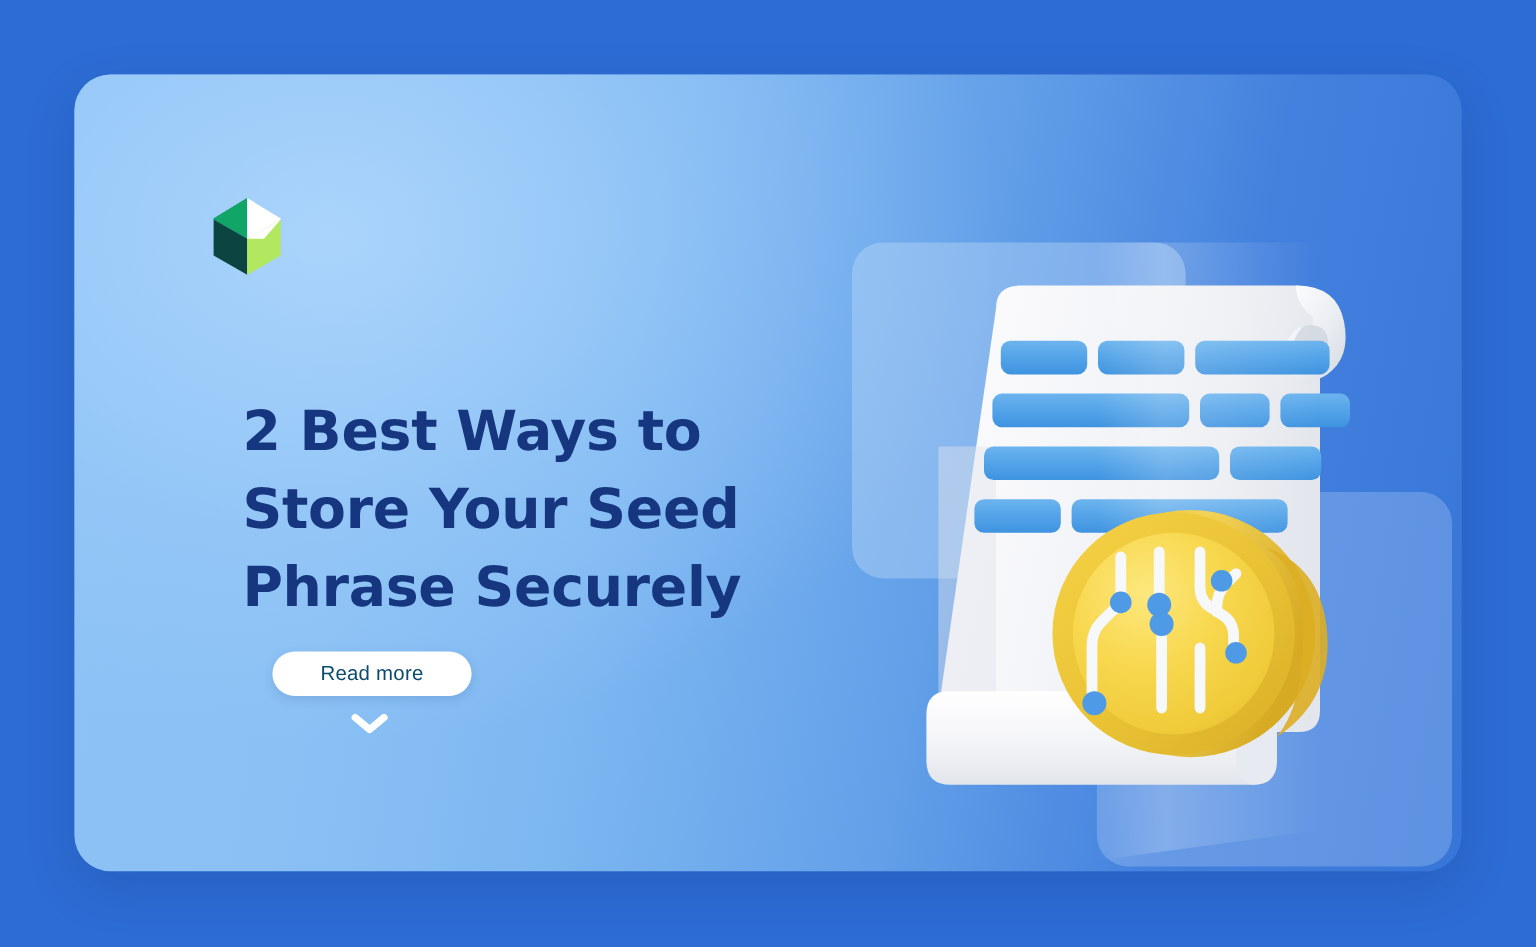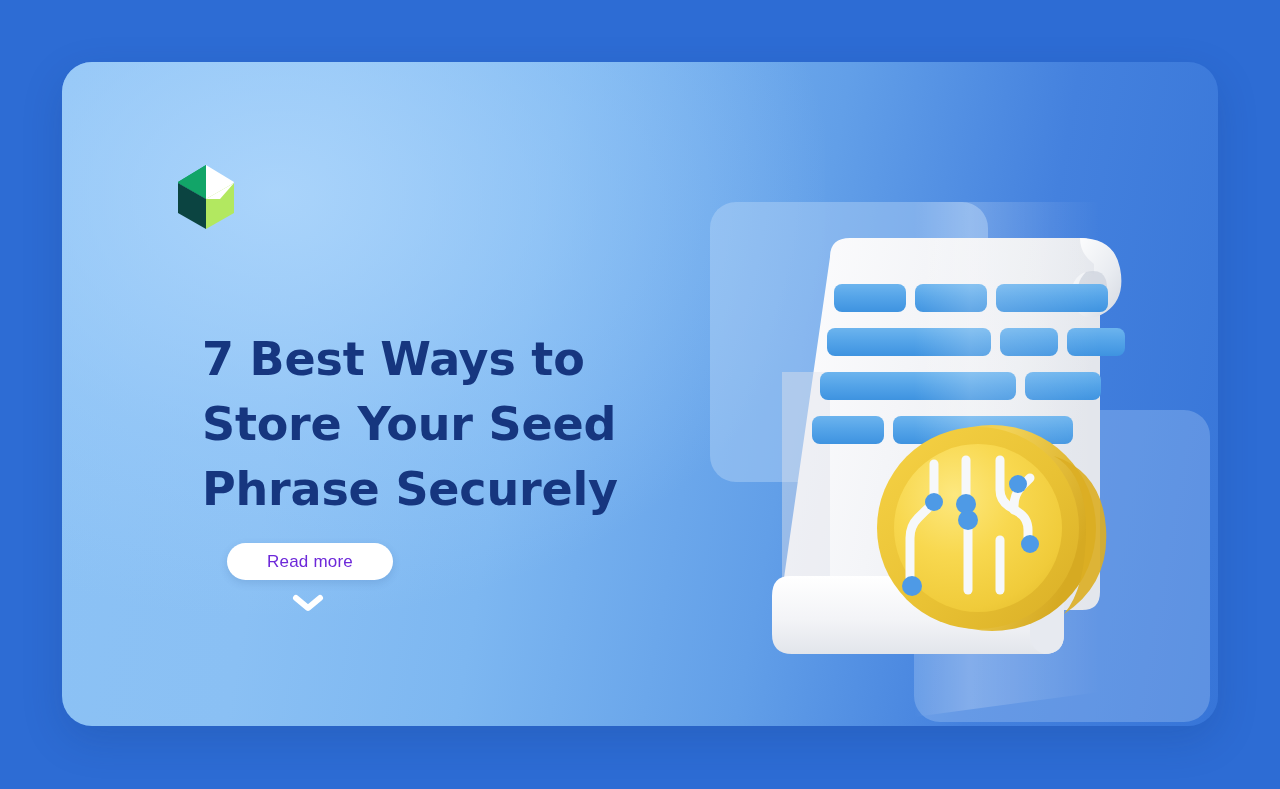--- a/index.html
+++ b/index.html
@@ -86,21 +86,21 @@
   
   .read-more {
     position: absolute;
     left: 165px;
     top: 481px;
     width: 166px;
     height: 37px;
     border: none;
     border-radius: 19px;
     background: #ffffff;
-    color: #6d28d9;
+    color: #0c4a6e;
     font-size: 17px;
     font-family: "Liberation Sans", sans-serif;
     letter-spacing: 0.2px;
     cursor: pointer;
     box-shadow: 0 3px 9px rgba(20, 55, 120, 0.14);
     display: flex;
     align-items: center;
     justify-content: center;
     padding: 0;
   }
@@ -268,21 +268,21 @@
         <polygon points="4,20 32,36 32,66 4,50" fill="#0b4441"></polygon>
 
         <polygon points="32,2 60,19 46,36 32,36" fill="#ffffff"></polygon>
         <polygon points="32,36 46,36 60,19 60,20 32,36" fill="#ffffff"></polygon>
 
         <polygon points="32,36 60,20 60,50 32,66" fill="#b2e860"></polygon>
         <polygon points="32,36 60,20 46,36" fill="#ffffff"></polygon>
       </svg>
     </div>
 
-    <h1 class="headline">7 Best Ways to Store Your Seed Phrase Securely</h1>
+    <h1 class="headline">2 Best Ways to Store Your Seed Phrase Securely</h1>
 
     <button class="read-more">Read more</button>
 
     <div class="scroll-hint">
       <svg viewBox="0 0 36 24" xmlns="http://www.w3.org/2000/svg">
         <path d="M6 7 L18 17 L30 7" fill="none" stroke="#ffffff" stroke-width="6" stroke-linecap="round" stroke-linejoin="round"></path>
       </svg>
     </div>
 
   </div>

